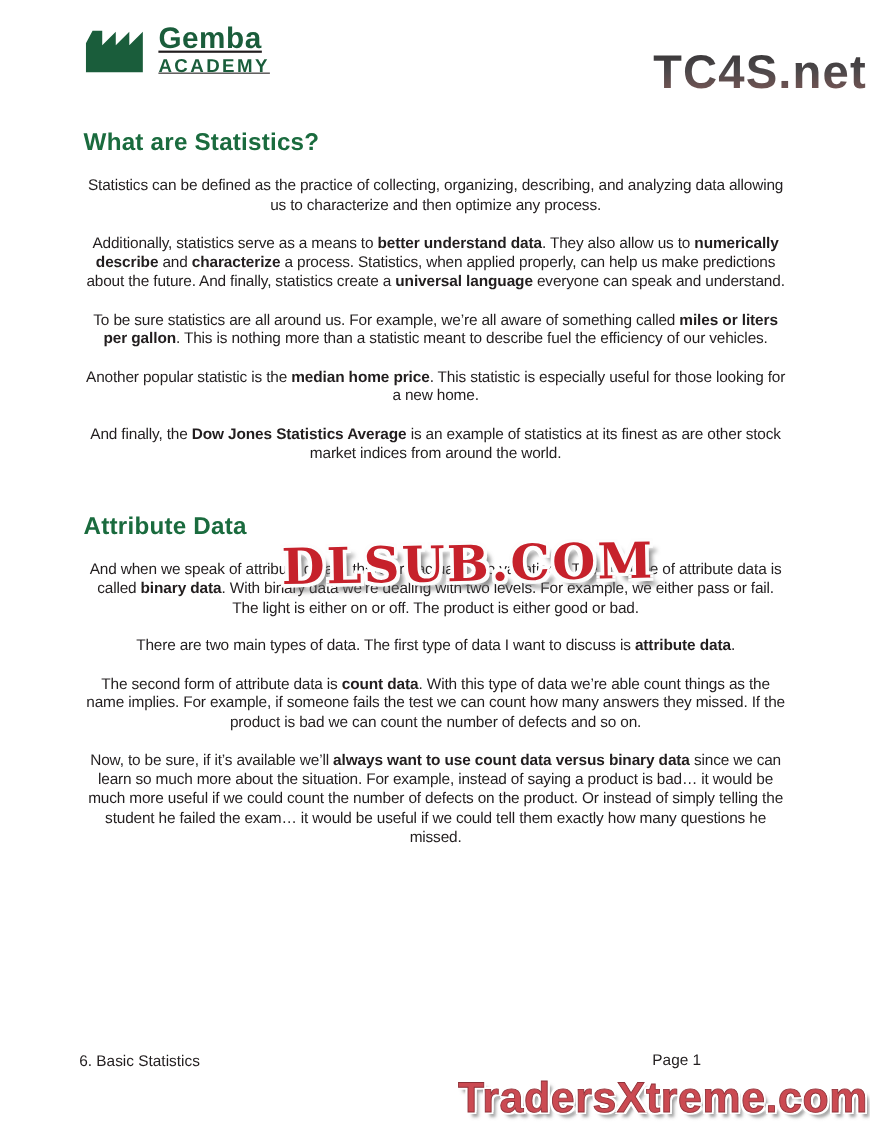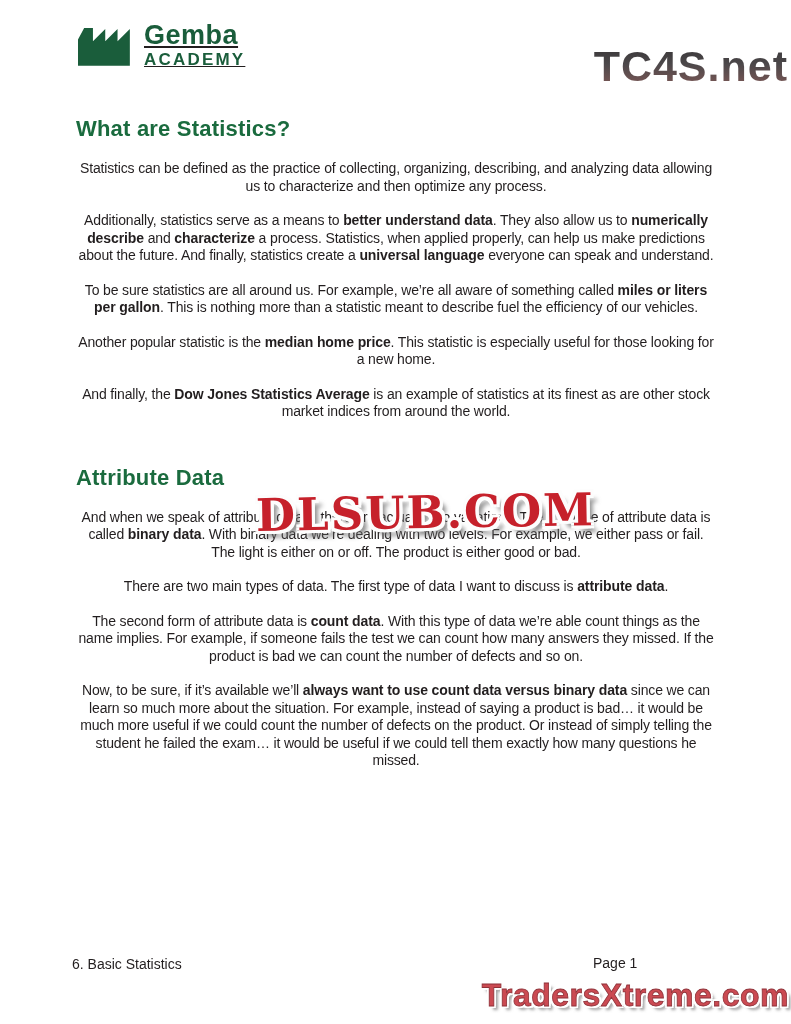--- a/index.html
+++ b/index.html
@@ -100,21 +100,21 @@
     transform: rotate(-1deg);
     text-shadow:
       -3px -3px 0 #fdfdfd, 3px -3px 0 #fdfdfd, -3px 3px 0 #fdfdfd, 3px 3px 0 #fdfdfd,
       0 -3px 0 #fdfdfd, 0 3px 0 #fdfdfd, -3px 0 0 #fdfdfd, 3px 0 0 #fdfdfd,
       6px 7px 4px rgba(110,110,110,0.75);
   }
   .wm-traders {
     position: absolute;
     right: 2px;
     top: 977px;
-    font-size: 32px;
+    font-size: 39px;
     font-weight: bold;
     letter-spacing: 0.5px;
     color: #cb4a52;
     -webkit-text-stroke: 0.8px #8e3138;
     text-shadow:
       -2px -2px 0 #ffffff, 2px -2px 0 #ffffff, -2px 2px 0 #ffffff, 2px 2px 0 #ffffff,
       0 -2px 0 #ffffff, 0 2px 0 #ffffff, -2px 0 0 #ffffff, 2px 0 0 #ffffff,
       4px 4px 3px rgba(120,120,120,0.7);
   }
 

